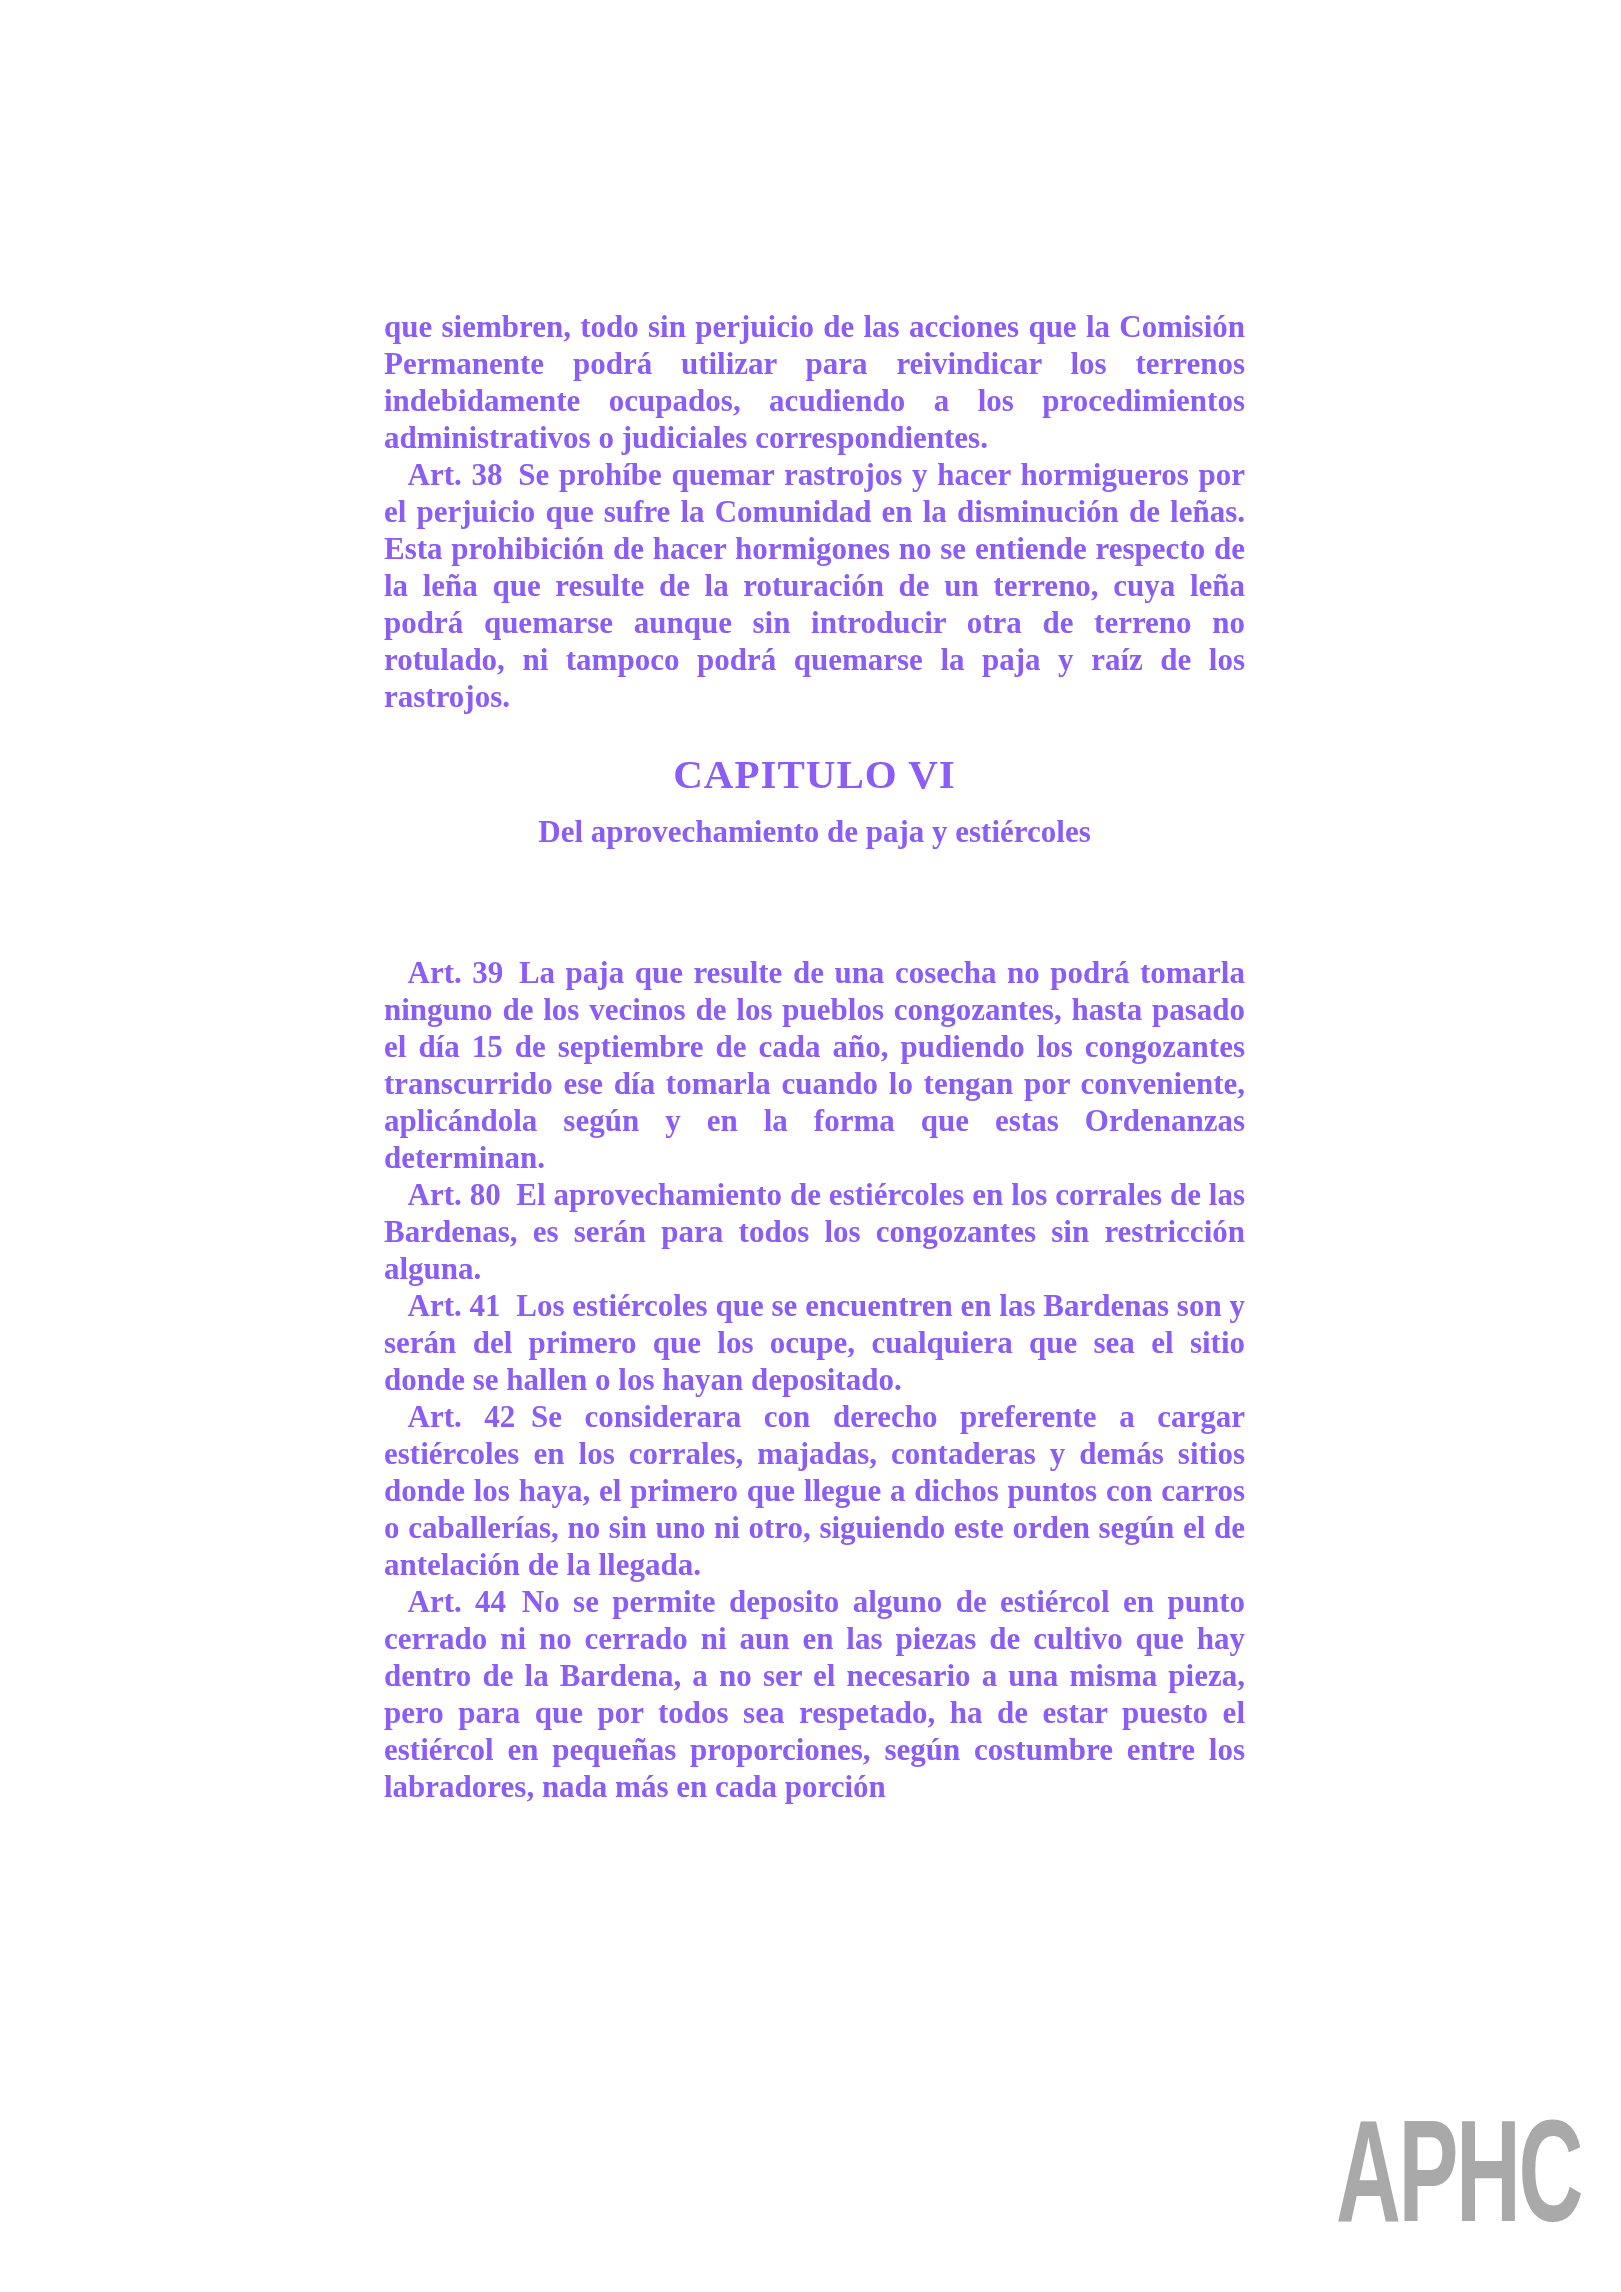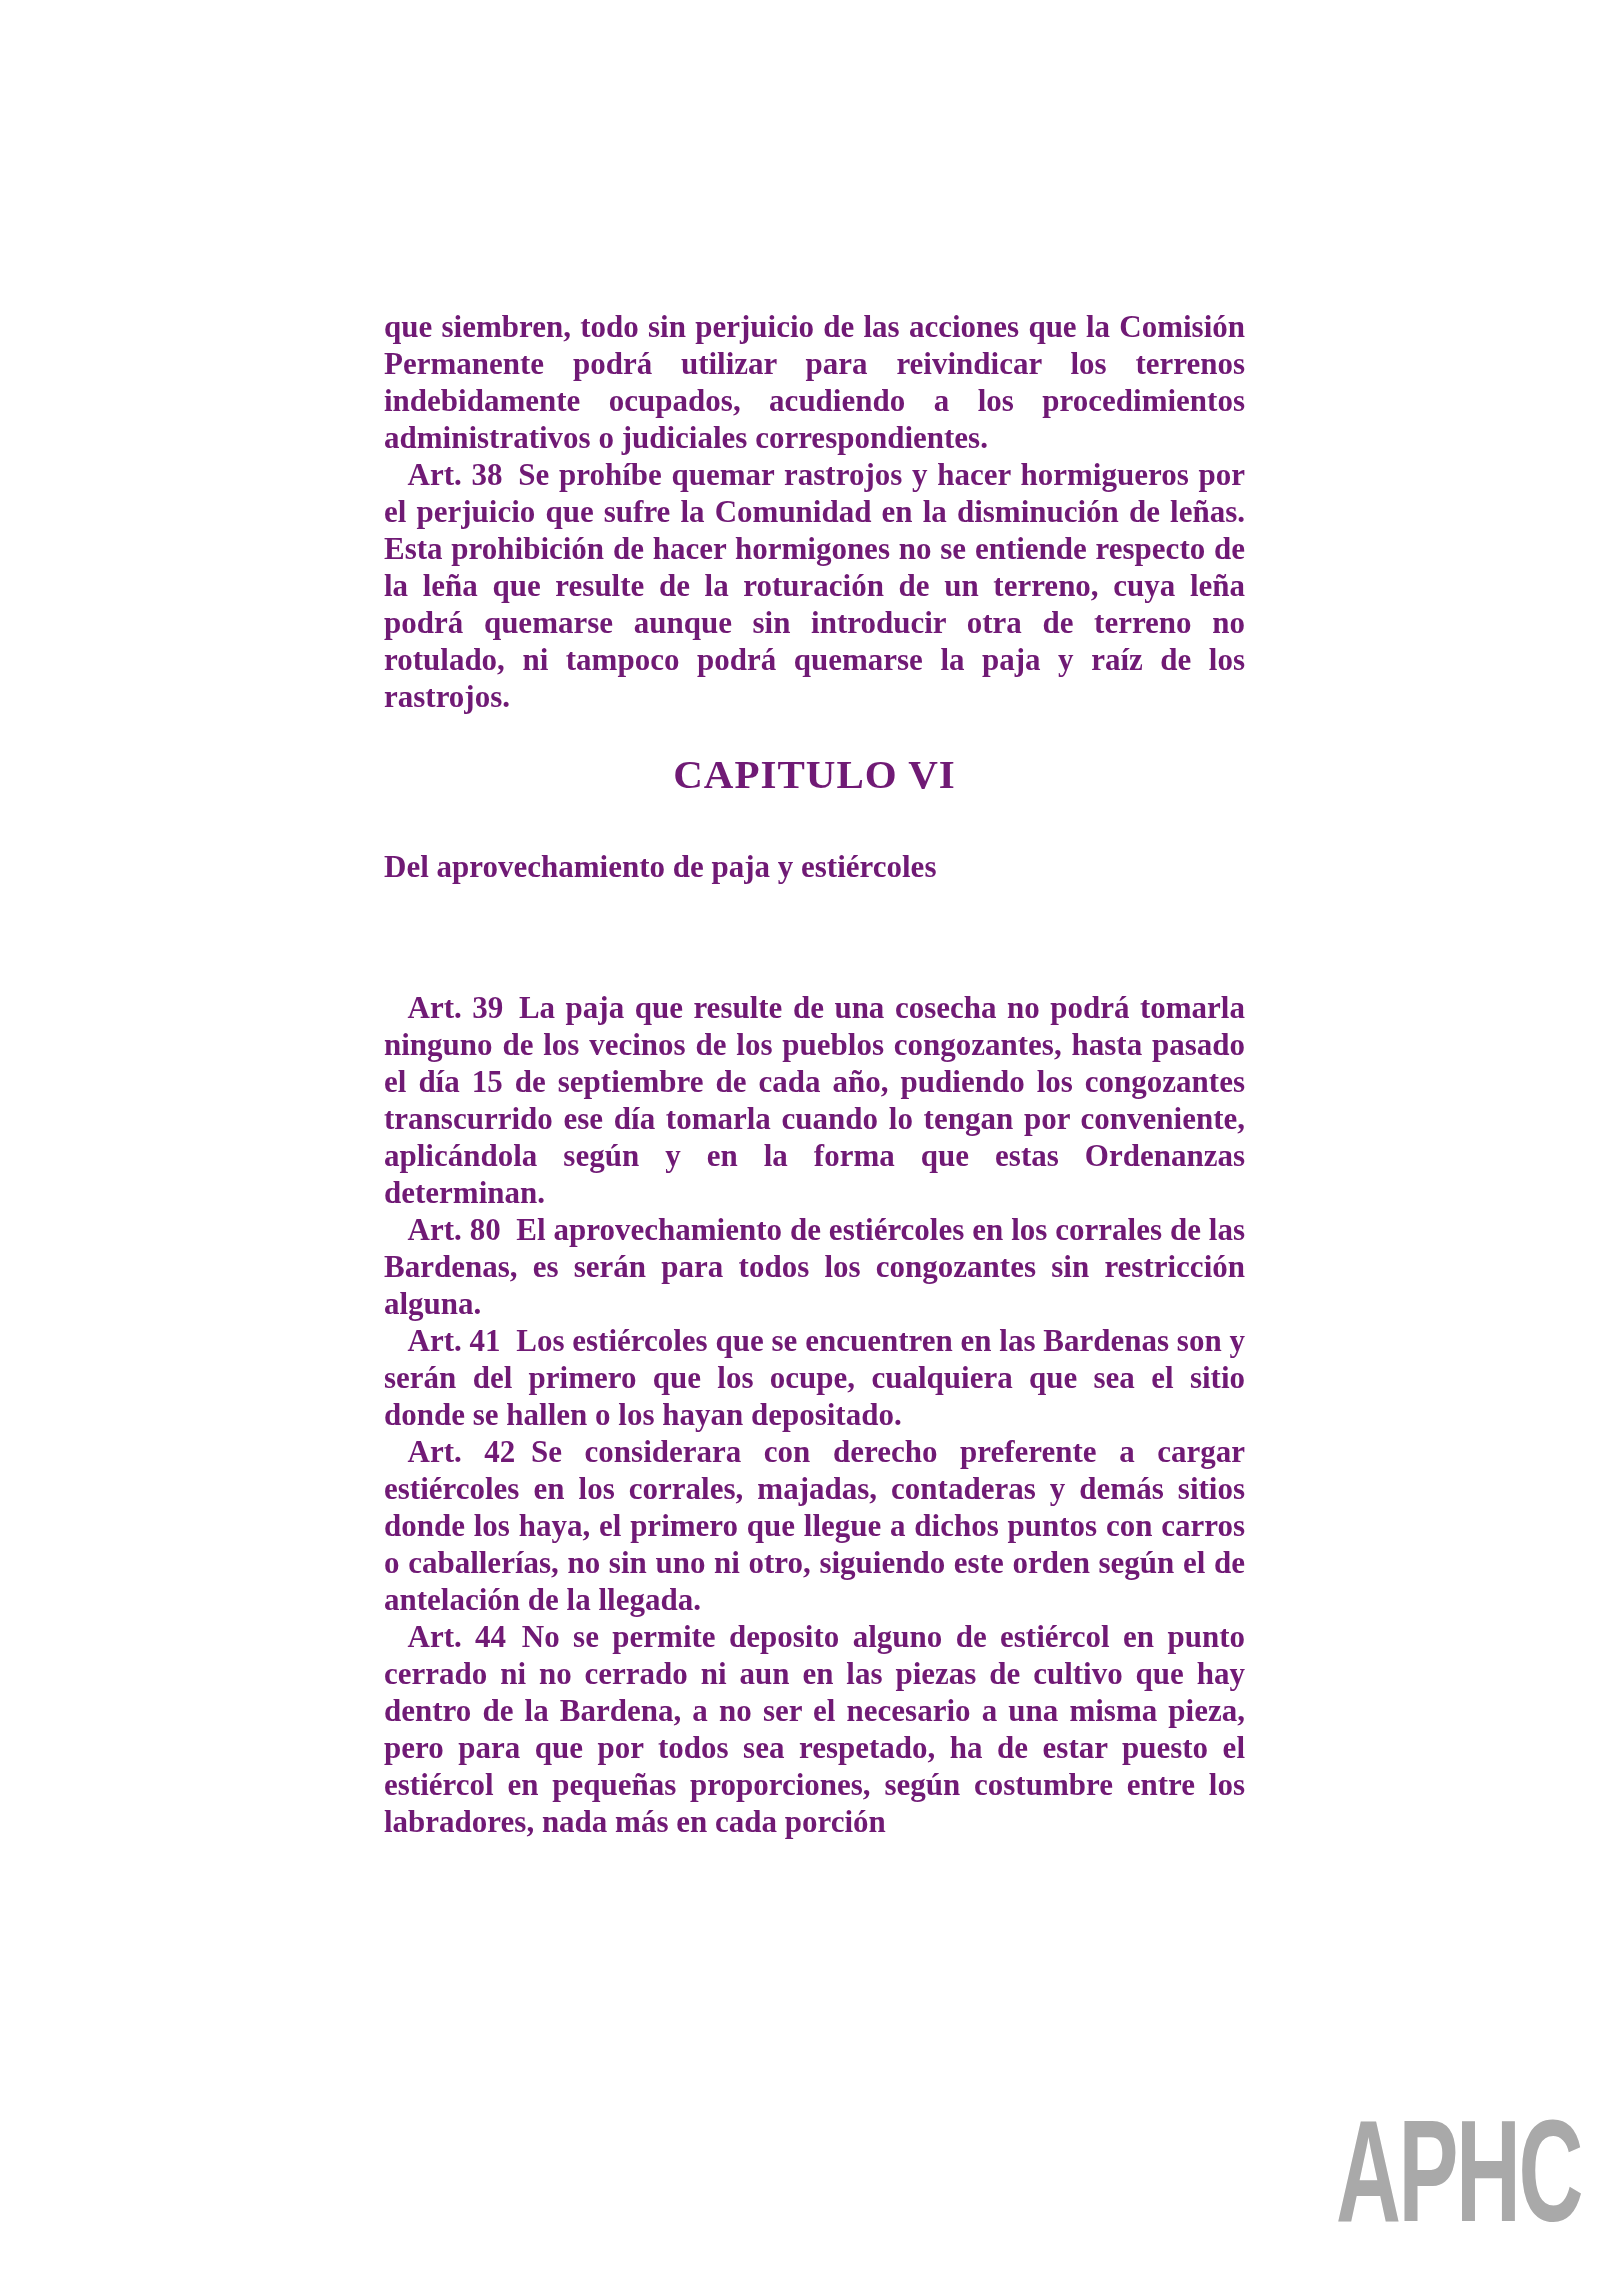--- a/index.html
+++ b/index.html
@@ -15,45 +15,45 @@
     width: 1621px;
     height: 2293px;
     background: #ffffff;
     overflow: hidden;
   }
   .text-column {
     position: absolute;
     left: 384px;
     top: 308px;
     width: 861px;
-    color: #701a75;
+    color: #8b5cf6;
     font-weight: 700;
     font-size: 31px;
     line-height: 37px;
     text-align: justify;
     text-justify: inter-word;
   }
   .para { margin: 0; }
   .para.article { text-indent: 23.5px; }
   .art-label { white-space: nowrap; }
   .art-gap { display: inline-block; width: 15.7px; }
   .chapter-title {
     margin: 41px 0 0 0;
     font-size: 41px;
     line-height: 37px;
     font-weight: 700;
     text-align: center;
     letter-spacing: 1px;
   }
   .chapter-subtitle {
-    margin: 55px 0 0 0;
+    margin: 20px 0 0 0;
     font-size: 31px;
     line-height: 37px;
     font-weight: 700;
-    text-align: left;
+    text-align: center;
   }
   .articles-after { margin-top: 104px; }
   .watermark {
     position: absolute;
     left: 1336px;
     top: 2099px;
     font-family: "Liberation Sans", sans-serif;
     font-weight: 700;
     font-size: 145px;
     line-height: 145px;

